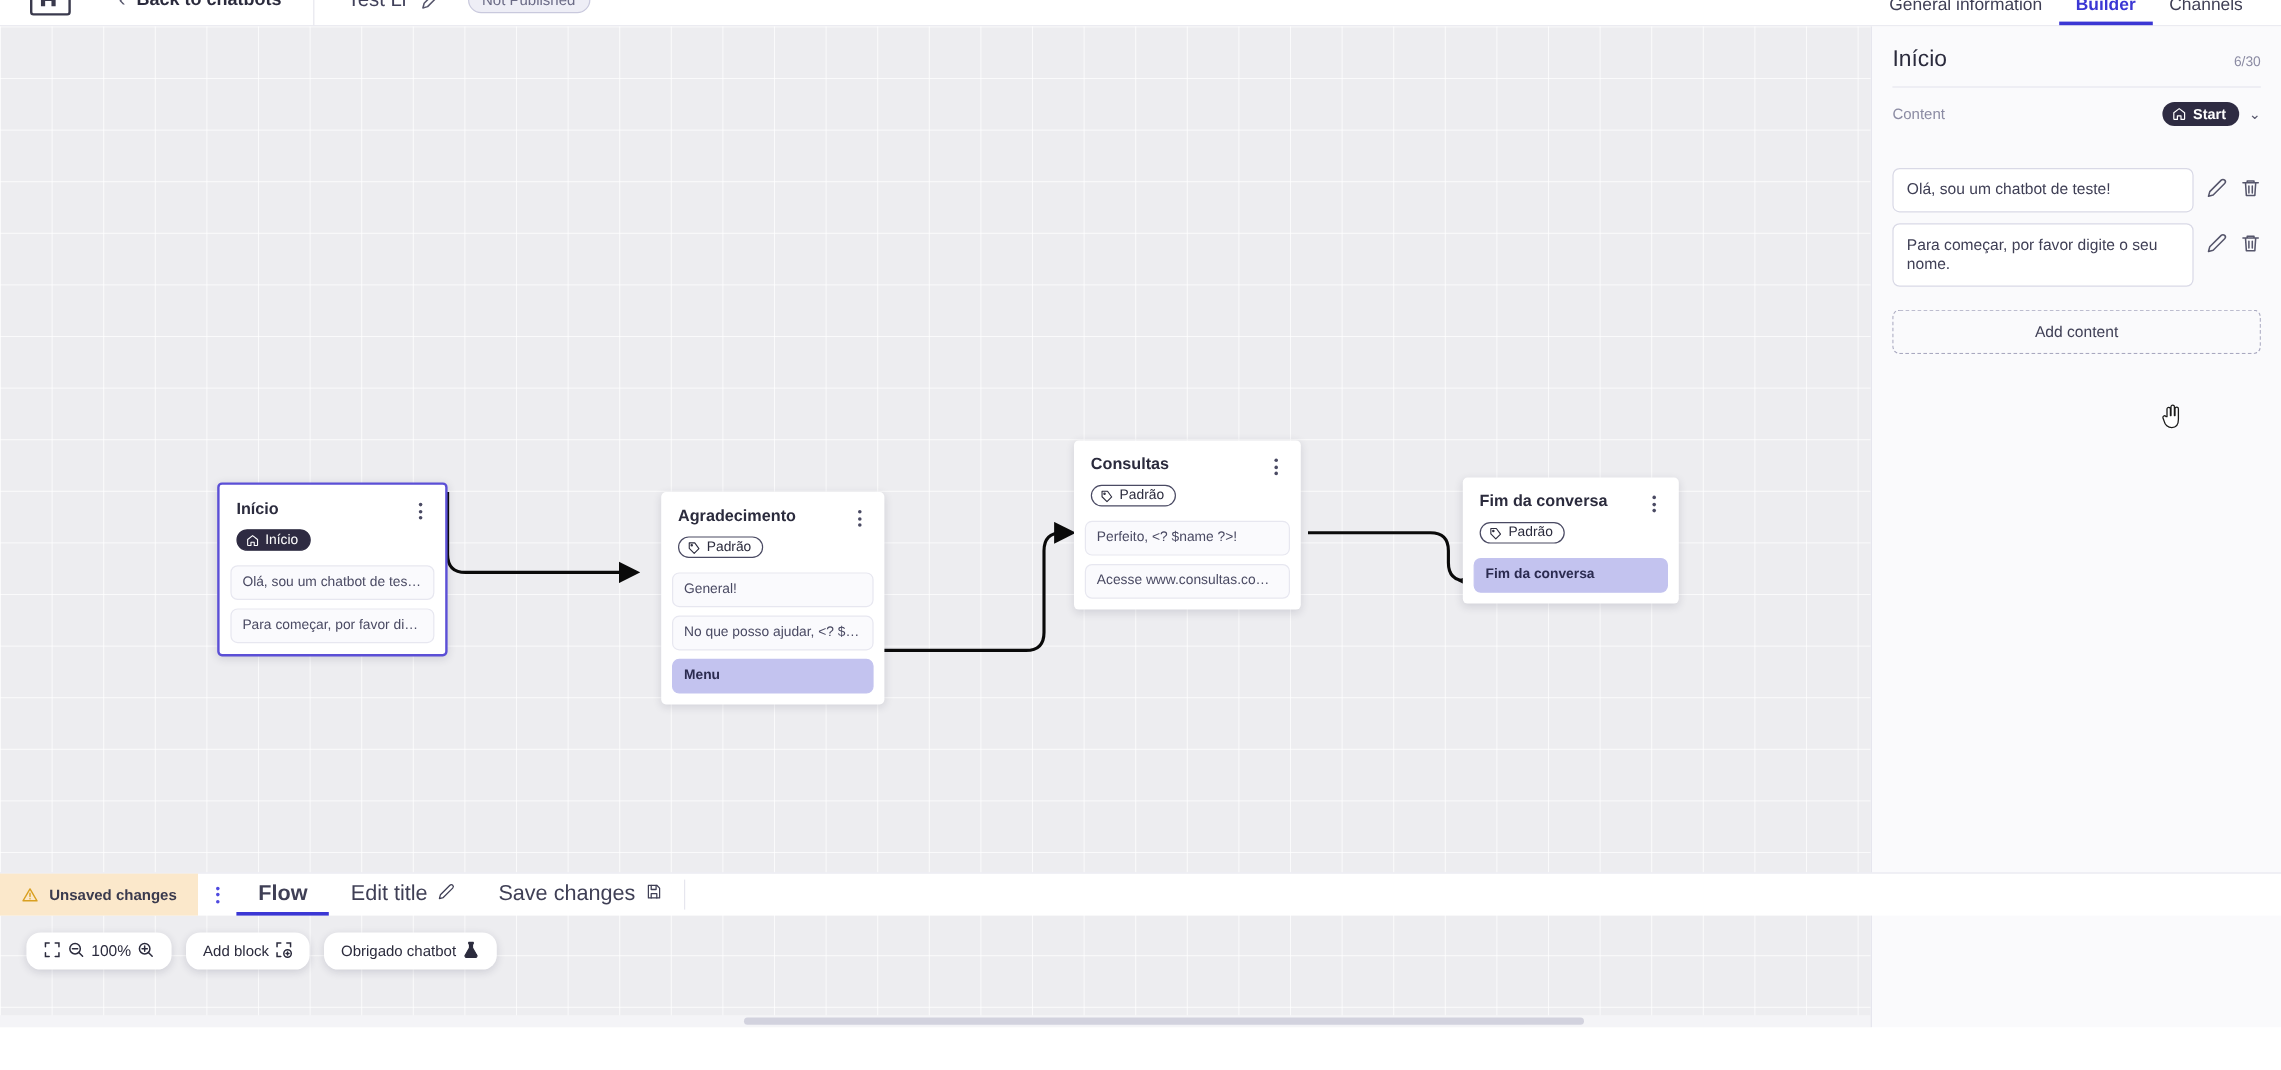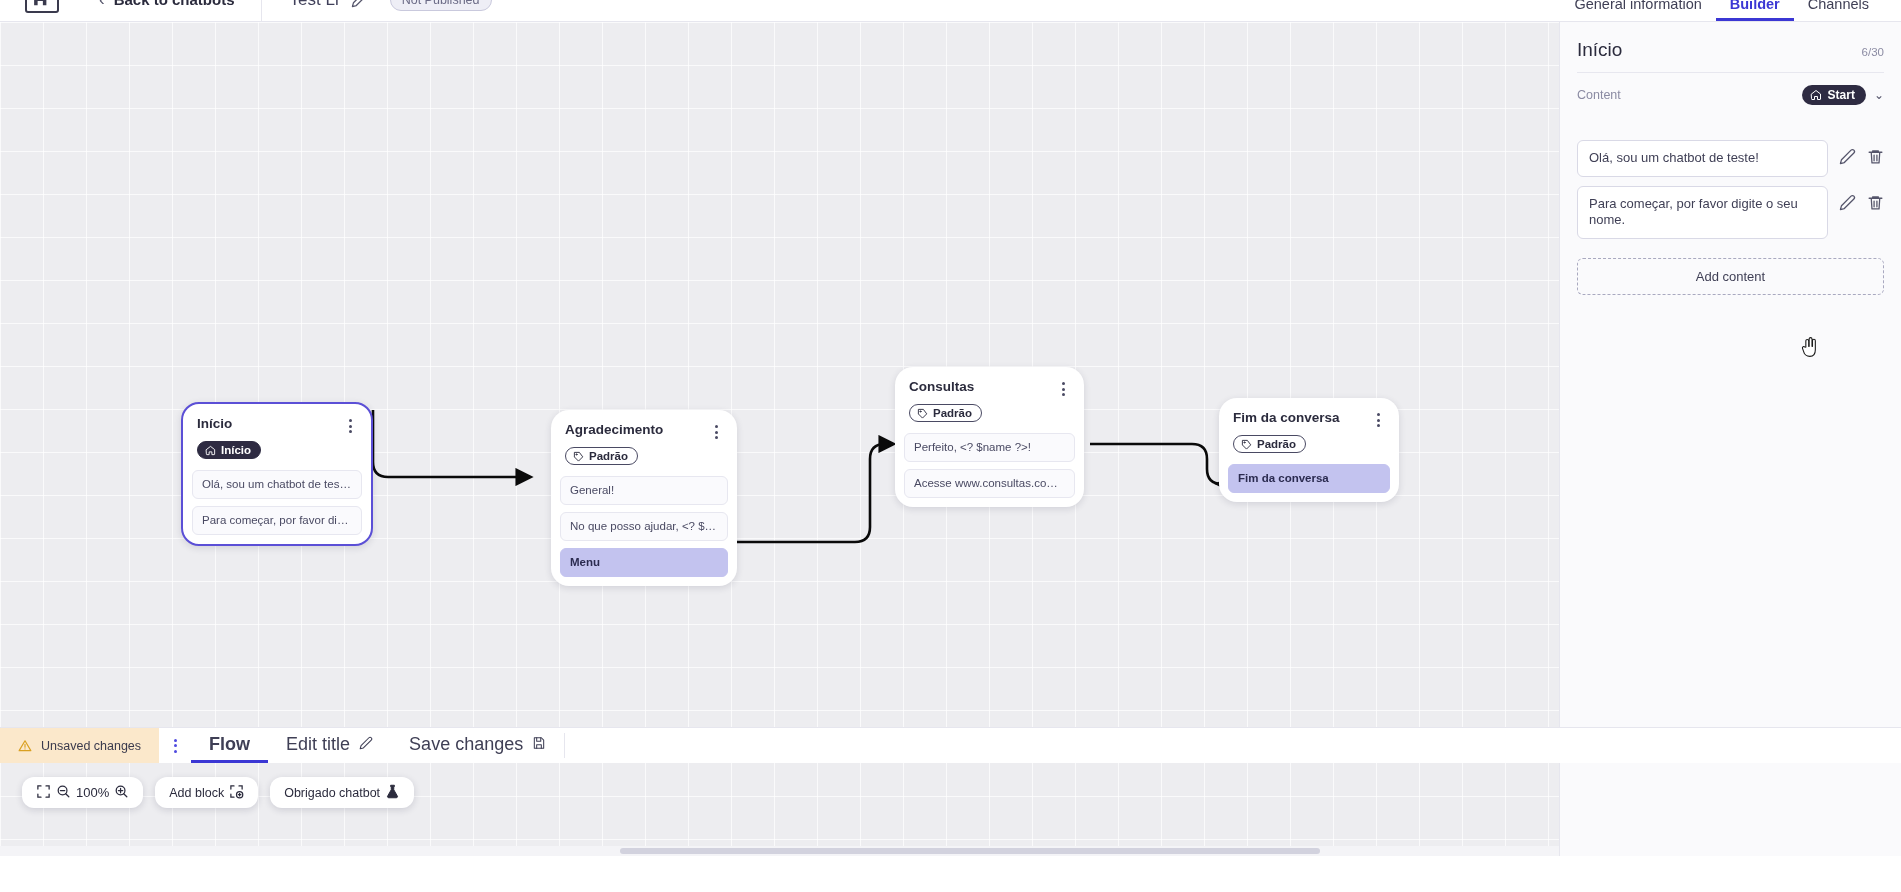--- a/index.html
+++ b/index.html
@@ -48,34 +48,34 @@
     background:#ededf0;
     background-image:
       linear-gradient(to right, rgba(255,255,255,.75) 1px, transparent 1px),
       linear-gradient(to bottom, rgba(255,255,255,.75) 1px, transparent 1px);
     background-size: 43px 43px;
     overflow:hidden;
   }
   .edges { position:absolute; inset:0; }
 
   .node {
-    position:absolute; background:#ffffff; border-radius:18px;
+    position:absolute; background:#ffffff; border-radius:4px;
     box-shadow:0 2px 7px rgba(40,40,70,.14);
     padding:0 0 9px 0;
   }
   .node.selected { border:2px solid #5b4fd6; }
   .node-head { padding:13px 14px 0 14px; display:flex; align-items:flex-start; }
   .node-title { font-size:13.5px; font-weight:bold; color:#2b2b3d; flex:1; line-height:1.1; }
   .kebab { width:14px; display:flex; flex-direction:column; align-items:center; gap:2.5px; padding-top:2px; cursor:pointer;}
   .kebab i { width:3px; height:3px; border-radius:50%; background:#4a4a63; display:block; }
   .tag-row { padding:8px 14px 10px 14px; }
   .tag {
     display:inline-flex; align-items:center; gap:5px;
     border:1px solid #4a4a63; border-radius:11px; padding:2px 9px 2px 7px;
-    font-size:11.5px; font-weight:bold; color:#2b2b3d; background:#fff;
+    font-size:11.5px; font-weight:normal; color:#2b2b3d; background:#fff;
   }
   .tag.start { background:#2e2b42; border-color:#2e2b42; color:#fff; }
   .tag svg { width:11px; height:11px; }
   .node-body { padding:0 9px; display:flex; flex-direction:column; gap:7px; }
   .msg {
     background:#fafafd; border:1px solid #e7e7f0; border-radius:6px;
     font-size:11.5px; color:#4a4a63; padding:7px 9px; line-height:1.15;
     white-space:nowrap; overflow:hidden; text-overflow:ellipsis;
   }
   .msg.accent { background:#c3c3ef; border-color:#c3c3ef; color:#2b2b50; font-weight:bold; }
@@ -94,21 +94,21 @@
   .hscroll { position:absolute; left:0; bottom:0; width:1559px; height:10px; background:#f4f4f7; }
   .hscroll .thumb { position:absolute; left:620px; top:2px; height:6px; width:700px; background:#d2d2de; border-radius:3px; }
 
   
   .bottombar {
     position:absolute; left:0; bottom:0; width:1901px; height:36px;
     background:#fff; border-top:1px solid #e6e6ee; display:flex; align-items:stretch;
   }
   .unsaved {
     background:#fbe8cb; display:flex; align-items:center; gap:9px;
-    padding:0 18px; font-size:12.5px; font-weight:normal; color:#3a3a4d;
+    padding:0 18px; font-size:12.5px; font-weight:bold; color:#3a3a4d;
   }
   .warn-tri { width:14px; height:14px; }
   .bb-kebab { display:flex; flex-direction:column; align-items:center; justify-content:center; gap:2.5px; width:32px; cursor:pointer;}
   .bb-kebab i { width:3px; height:3px; border-radius:50%; background:#4f4ae0; display:block; }
   .bb-tab {
     display:flex; align-items:center; gap:9px; padding:0 18px; font-size:18px; color:#3f3f55;
     cursor:pointer; border-bottom:3px solid transparent;
   }
   .bb-tab.active { color:#3f3f55; font-weight:bold; border-bottom-color:#3b37d4; }
   .bb-tab svg { width:14px; height:14px; }

